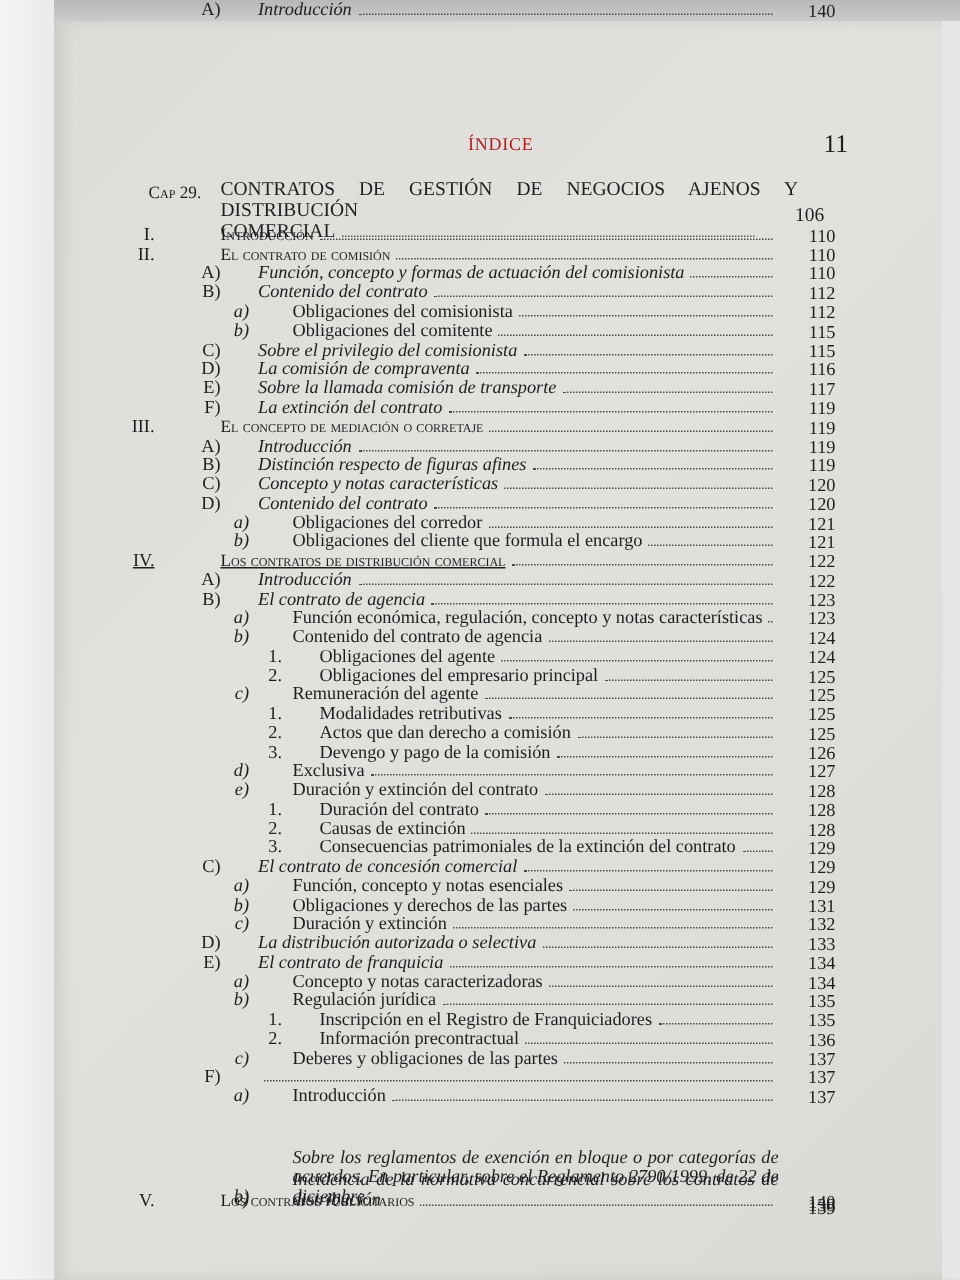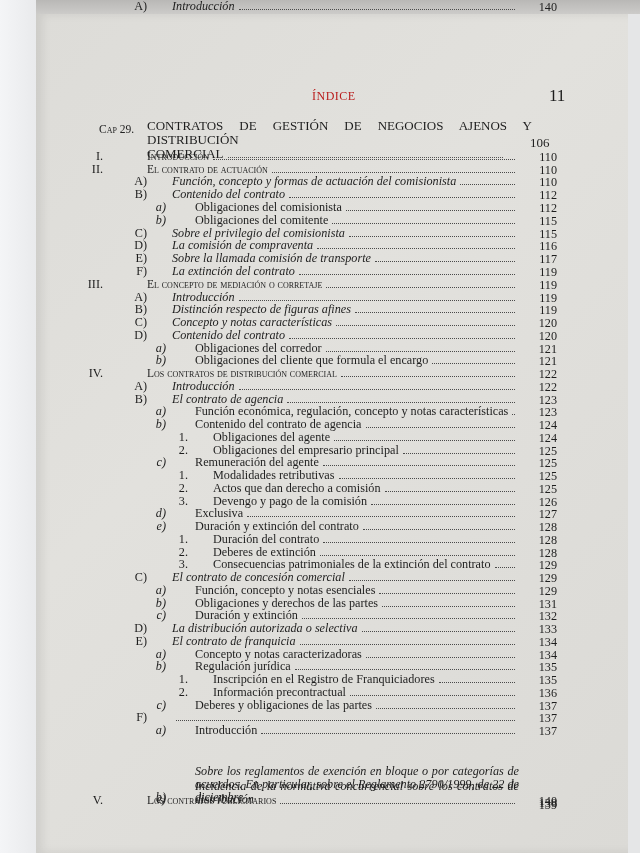--- a/index.html
+++ b/index.html
@@ -86,21 +86,21 @@
 
 <div class="toc" id="toc">
     <div class="row" style="top: 150px; left: 79px; width: 440px;">
       <span class="num" style="width: 24px; margin-right: 44px;">I.</span>
       <span class="lbl sc">Introducción</span>
       <span class="dotfill"></span>
     </div>
     <div class="pg" style="left: 527px; top: 150px;">110</div>
     <div class="row" style="top: 162.5px; left: 79px; width: 440px;">
       <span class="num" style="width: 24px; margin-right: 44px;">II.</span>
-      <span class="lbl sc">El contrato de actuación</span>
+      <span class="lbl sc">El contrato de comisión</span>
       <span class="dotfill"></span>
     </div>
     <div class="pg" style="left: 527px; top: 162.5px;">110</div>
     <div class="row" style="top: 175px; left: 123px; width: 396px;">
       <span class="num" style="width: 24px; margin-right: 25px;">A)</span>
       <span class="lbl it">Función, concepto y formas de actuación del comisionista</span>
       <span class="dotfill"></span>
     </div>
     <div class="pg" style="left: 527px; top: 175px;">110</div>
     <div class="row" style="top: 188px; left: 123px; width: 396px;">
@@ -180,21 +180,21 @@
       <span class="lbl ">Obligaciones del corredor</span>
       <span class="dotfill"></span>
     </div>
     <div class="pg" style="left: 527px; top: 341.5px;">121</div>
     <div class="row" style="top: 354px; left: 142px; width: 377px;">
       <span class="num it" style="width: 24px; margin-right: 29px;">b)</span>
       <span class="lbl ">Obligaciones del cliente que formula el encargo</span>
       <span class="dotfill"></span>
     </div>
     <div class="pg" style="left: 527px; top: 354px;">121</div>
-    <div class="row" style="top: 367px; left: 79px; width: 440px;">
+    <div class="row" style="top: 367px; left: 79px; width: 440px; text-decoration: underline;">
       <span class="num" style="width: 24px; margin-right: 44px;">IV.</span>
       <span class="lbl sc">Los contratos de distribución comercial</span>
       <span class="dotfill"></span>
     </div>
     <div class="pg" style="left: 527px; top: 367px;">122</div>
     <div class="row" style="top: 380px; left: 123px; width: 396px;">
       <span class="num" style="width: 24px; margin-right: 25px;">A)</span>
       <span class="lbl it">Introducción</span>
       <span class="dotfill"></span>
     </div>
@@ -266,21 +266,21 @@
     </div>
     <div class="pg" style="left: 527px; top: 520px;">128</div>
     <div class="row" style="top: 533px; left: 164px; width: 355px;">
       <span class="num" style="width: 24px; margin-right: 25px;">1.</span>
       <span class="lbl ">Duración del contrato</span>
       <span class="dotfill"></span>
     </div>
     <div class="pg" style="left: 527px; top: 533px;">128</div>
     <div class="row" style="top: 545.5px; left: 164px; width: 355px;">
       <span class="num" style="width: 24px; margin-right: 25px;">2.</span>
-      <span class="lbl ">Deberes de extinción</span>
+      <span class="lbl ">Causas de extinción</span>
       <span class="dotfill"></span>
     </div>
     <div class="pg" style="left: 527px; top: 545.5px;">128</div>
     <div class="row" style="top: 558px; left: 164px; width: 355px;">
       <span class="num" style="width: 24px; margin-right: 25px;">3.</span>
       <span class="lbl ">Consecuencias patrimoniales de la extinción del contrato</span>
       <span class="dotfill"></span>
     </div>
     <div class="pg" style="left: 527px; top: 558px;">129</div>
     <div class="row" style="top: 571px; left: 123px; width: 396px;">

